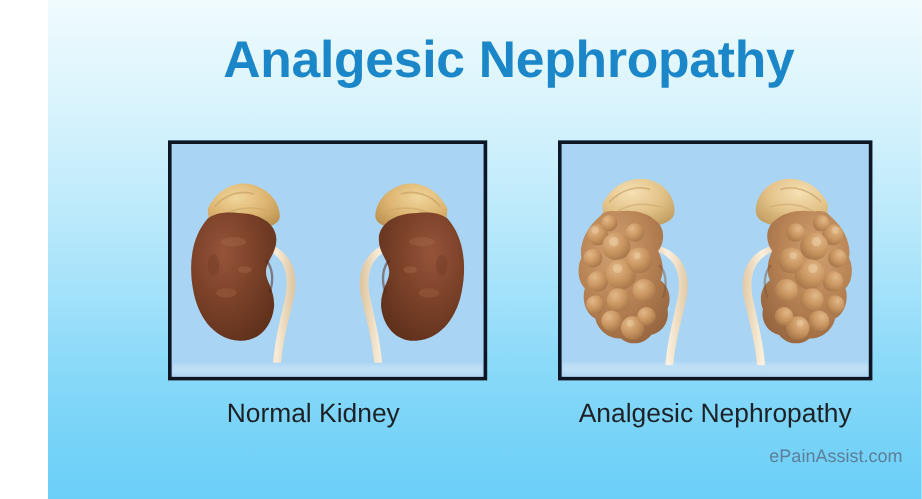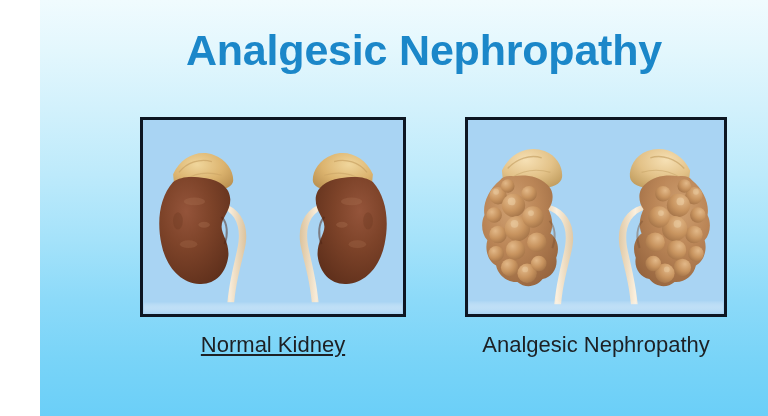--- a/index.html
+++ b/index.html
@@ -62,21 +62,21 @@
 
   
   .caption {
     position: absolute;
     top: 332px;
     font-size: 22px;
     color: #1d2024;
     text-align: center;
     white-space: nowrap;
   }
-  #caption-normal  { left: 100px; width: 266px; text-decoration: underline; }
+  #caption-normal  { left: 88px; width: 266px; }
   #caption-disease { left: 425px; width: 262px; }
 
   
   #watermark {
     position: absolute;
     right: 56px;
     top: 372px;
     font-size: 15px;
     color: #5d7f99;
     white-space: nowrap;
@@ -277,14 +277,15 @@
       </g>
 
       <rect x="0" y="150" width="262" height="50" fill="url(#dk-fade)"></rect>
     </svg>
   </div>
 
   <div class="caption" id="caption-normal">Normal Kidney</div>
 
   <div class="caption" id="caption-disease">Analgesic Nephropathy</div>
 
+  <div id="watermark">ePainAssist.com</div>
 
 </div>
 
 </body></html>

